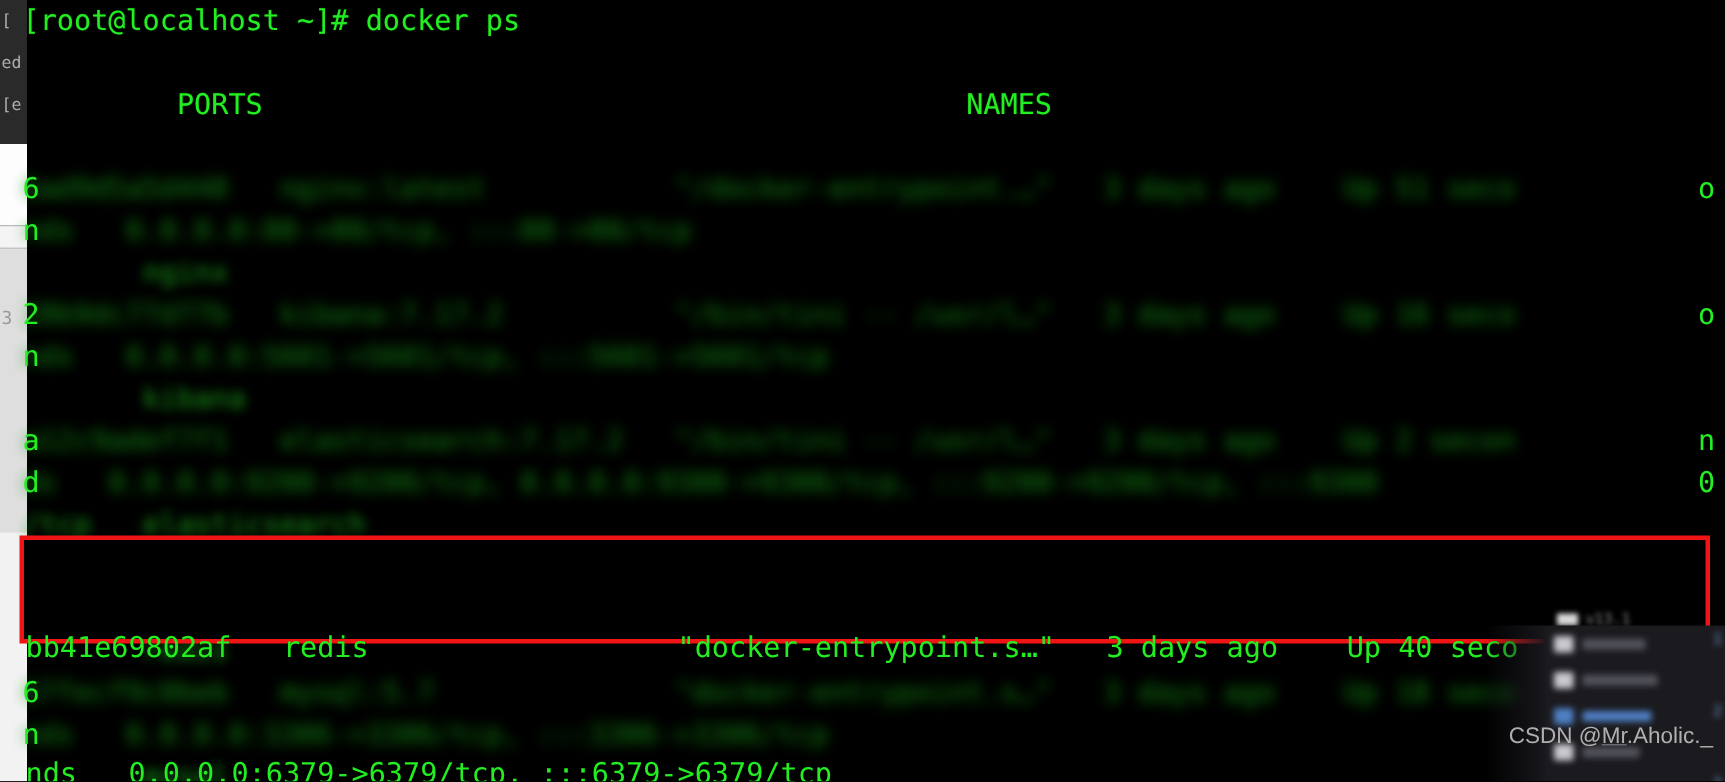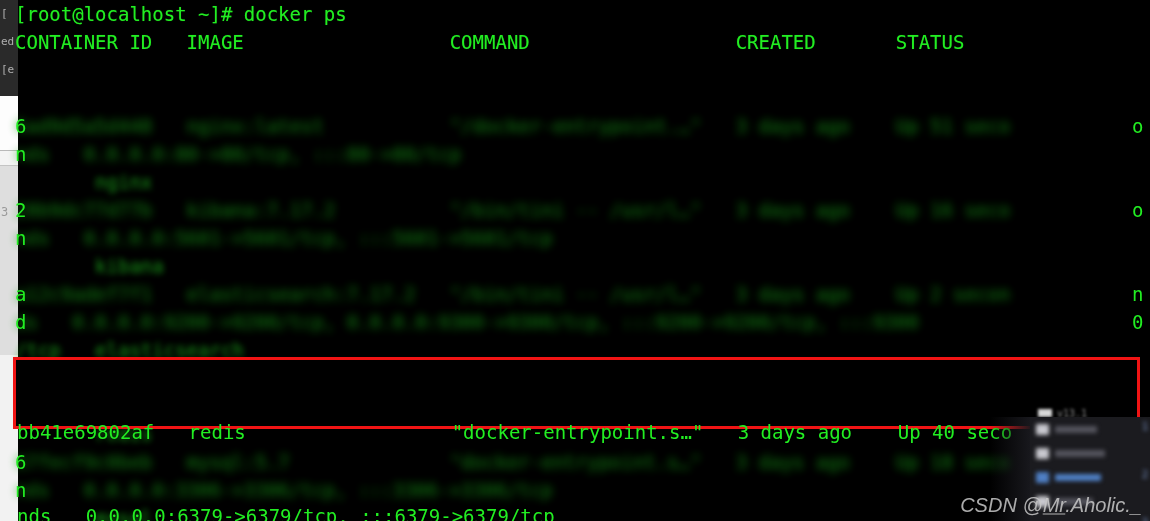--- a/index.html
+++ b/index.html
@@ -227,28 +227,27 @@
   #br-sliver .sv-text {
     font-size: 10px;
     color: #8d8d8d;
     white-space: pre;
   }
 
   
   #watermark {
     position: absolute;
     right: 8px;
-    bottom: 4px;
+    bottom: 22px;
     z-index: 14;
     font-family: "Liberation Sans", sans-serif;
-    font-size: 20px;
+    font-size: 15px;
     color: #c9c9c9;
     opacity: .85;
     white-space: pre;
-    font-style: italic;
   }
   #watermark .wm-strike {
     text-decoration: underline;
     text-decoration-color: rgba(190,190,190,.55);
   }
 </style>
 </head>
 <body>
 
 <div id="screen">
@@ -266,21 +265,21 @@
   <div class="gutter-panel-c"></div>
   <div class="gutter-num">3</div>
   <div class="gutter-shadow"></div>
 
   <div id="terminal">
 
     
     <div class="row sharp" style="top:0px;">[root@localhost ~]# docker ps</div>
 
     
-    <div class="row sharp" style="top:28px;">CONTAINER ID   IMAGE                  COMMAND                  CREATED       STATUS</div>
+    <div class="row sharp" style="top:56px;">         PORTS                                         NAMES</div>
 
     
     <div class="row blurred" style="top:112px;">6ad9d5a5d448   nginx:latest           "/docker-entrypoint.…"   3 days ago    Up 51 seco</div>
     <div class="row blurred" style="top:140px;">nds   0.0.0.0:80-&gt;80/tcp, :::80-&gt;80/tcp</div>
     <div class="row blurred-soft" style="top:168px;">       nginx</div>
     <div class="edge" style="left:4px; top:112px;">6</div>
     <div class="edge" style="left:4px; top:140px;">n</div>
     <div class="edge" style="left:1121px; top:112px;">o</div>
 
     

